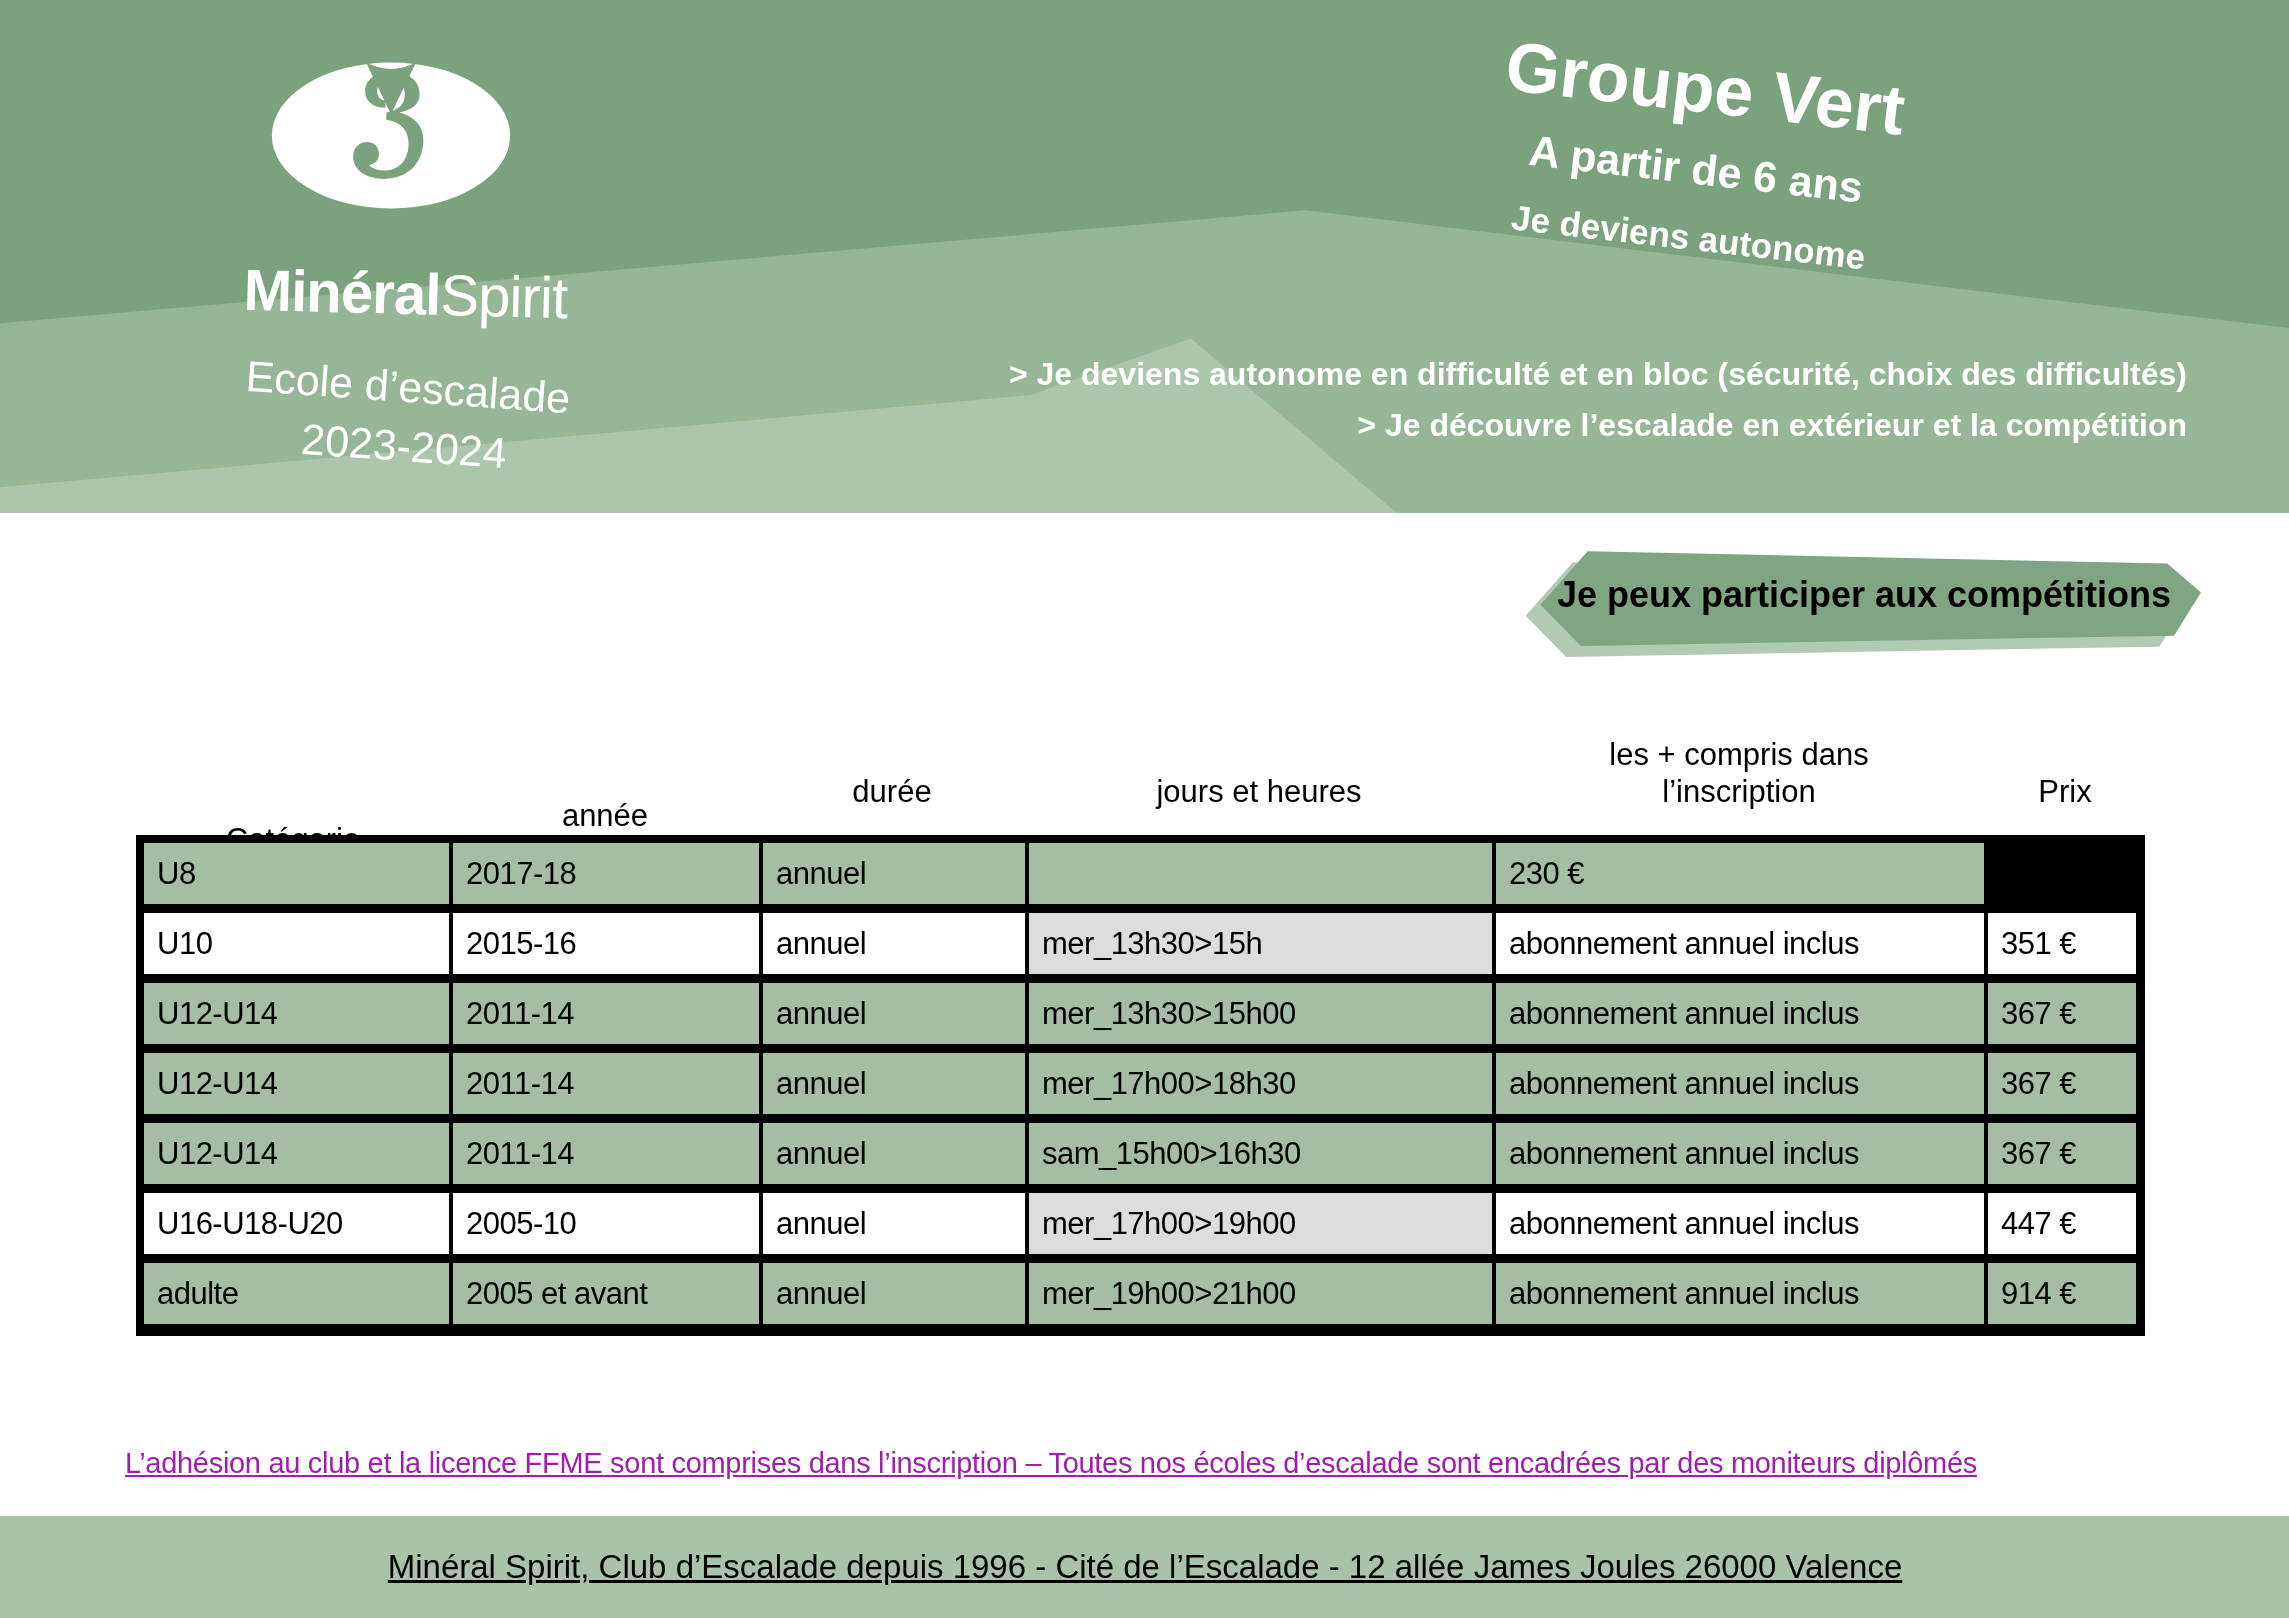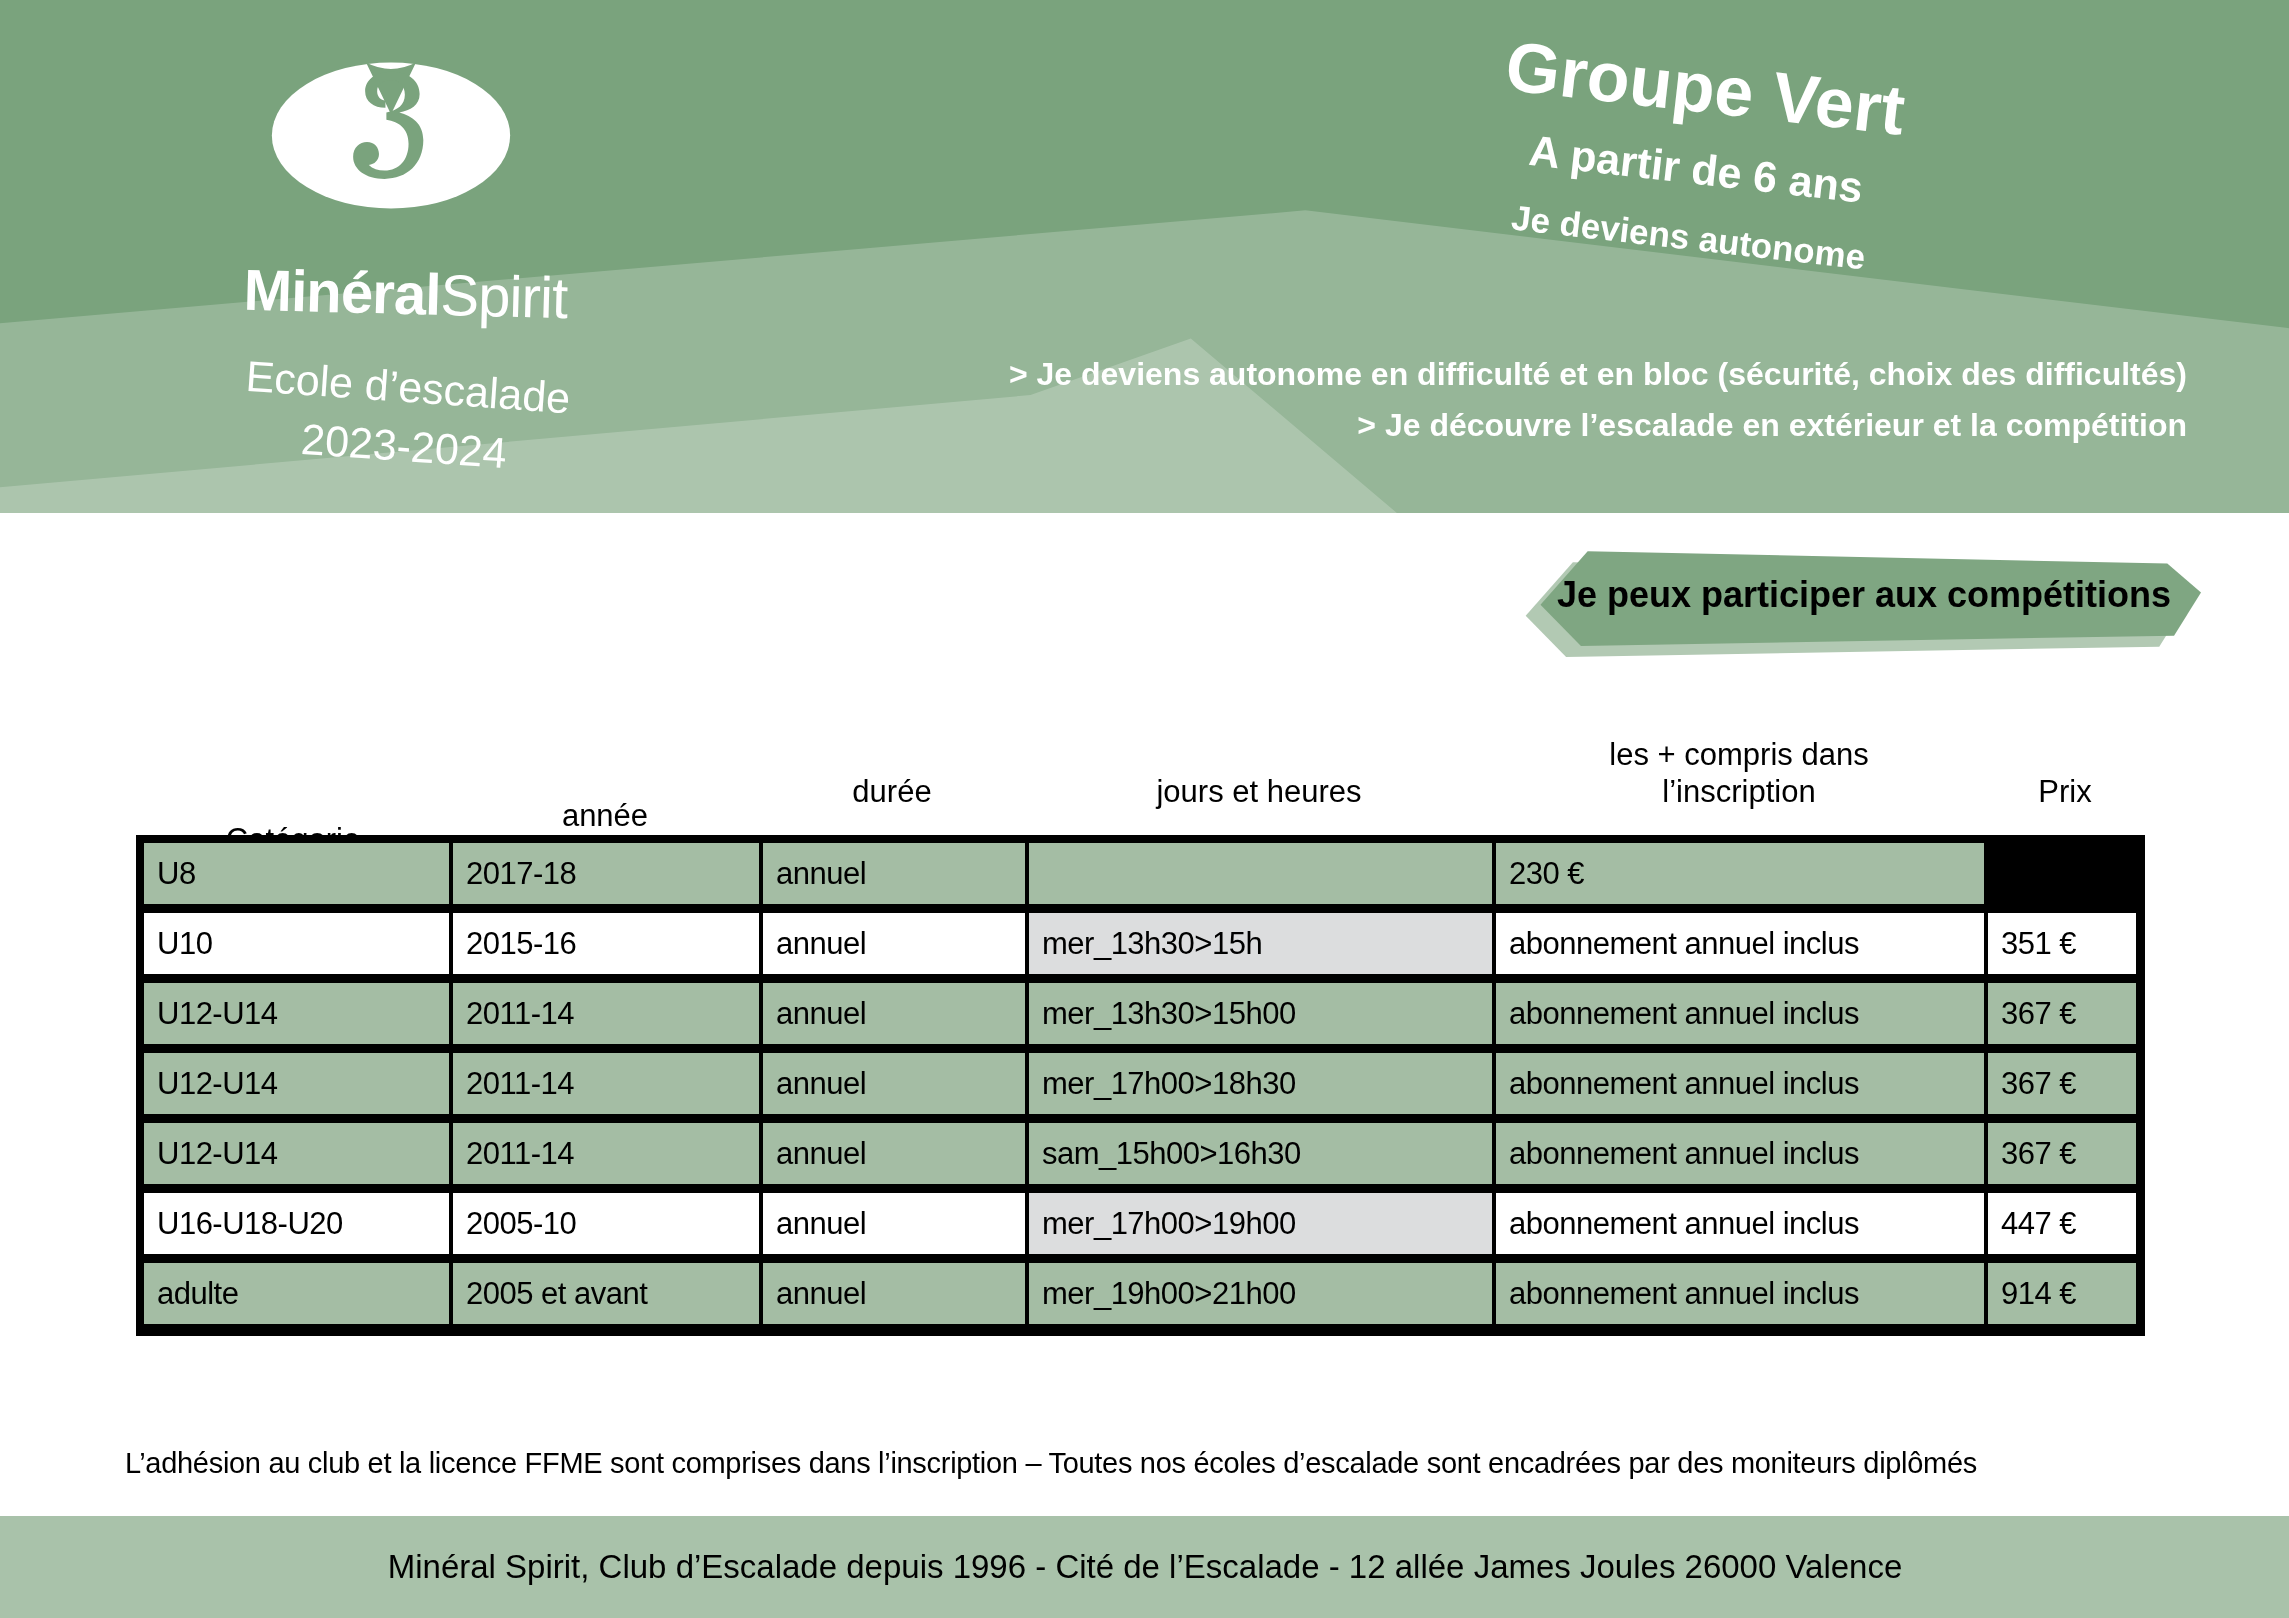--- a/index.html
+++ b/index.html
@@ -62,26 +62,26 @@
   .trow.g .cell{background:#a4bda4;}
   .trow.w .cell{background:#ffffff;}
   .cell{
     display:flex;align-items:center;padding-left:13px;font-size:31px;letter-spacing:-0.5px;
     overflow:hidden;white-space:nowrap;box-sizing:border-box;
   }
   .cell + .cell{border-left:4.6px solid #000;}
   .trow .cell.gray{background:#dcddde;}
   
   .note{
-    position:absolute;left:125px;top:1447px;width:2086px;font-size:29px;color:#000000;
-    letter-spacing:-0.3px;white-space:nowrap;
+    position:absolute;left:125px;top:1447px;width:2086px;font-size:29px;color:#a21caf;
+    letter-spacing:-0.3px;white-space:nowrap;text-decoration:underline;
   }
   .footer{
     position:absolute;left:0;top:1516px;width:2290px;height:102px;background:#a9c2aa;
-    display:flex;align-items:center;justify-content:center;
+    display:flex;align-items:center;justify-content:center;text-decoration:underline;
   }
   .footer .txt{font-size:33px;color:#000;}
 </style>
 </head>
 <body>
 
 <div class="page">
 
   <div class="header">
     <div class="band m"></div>

